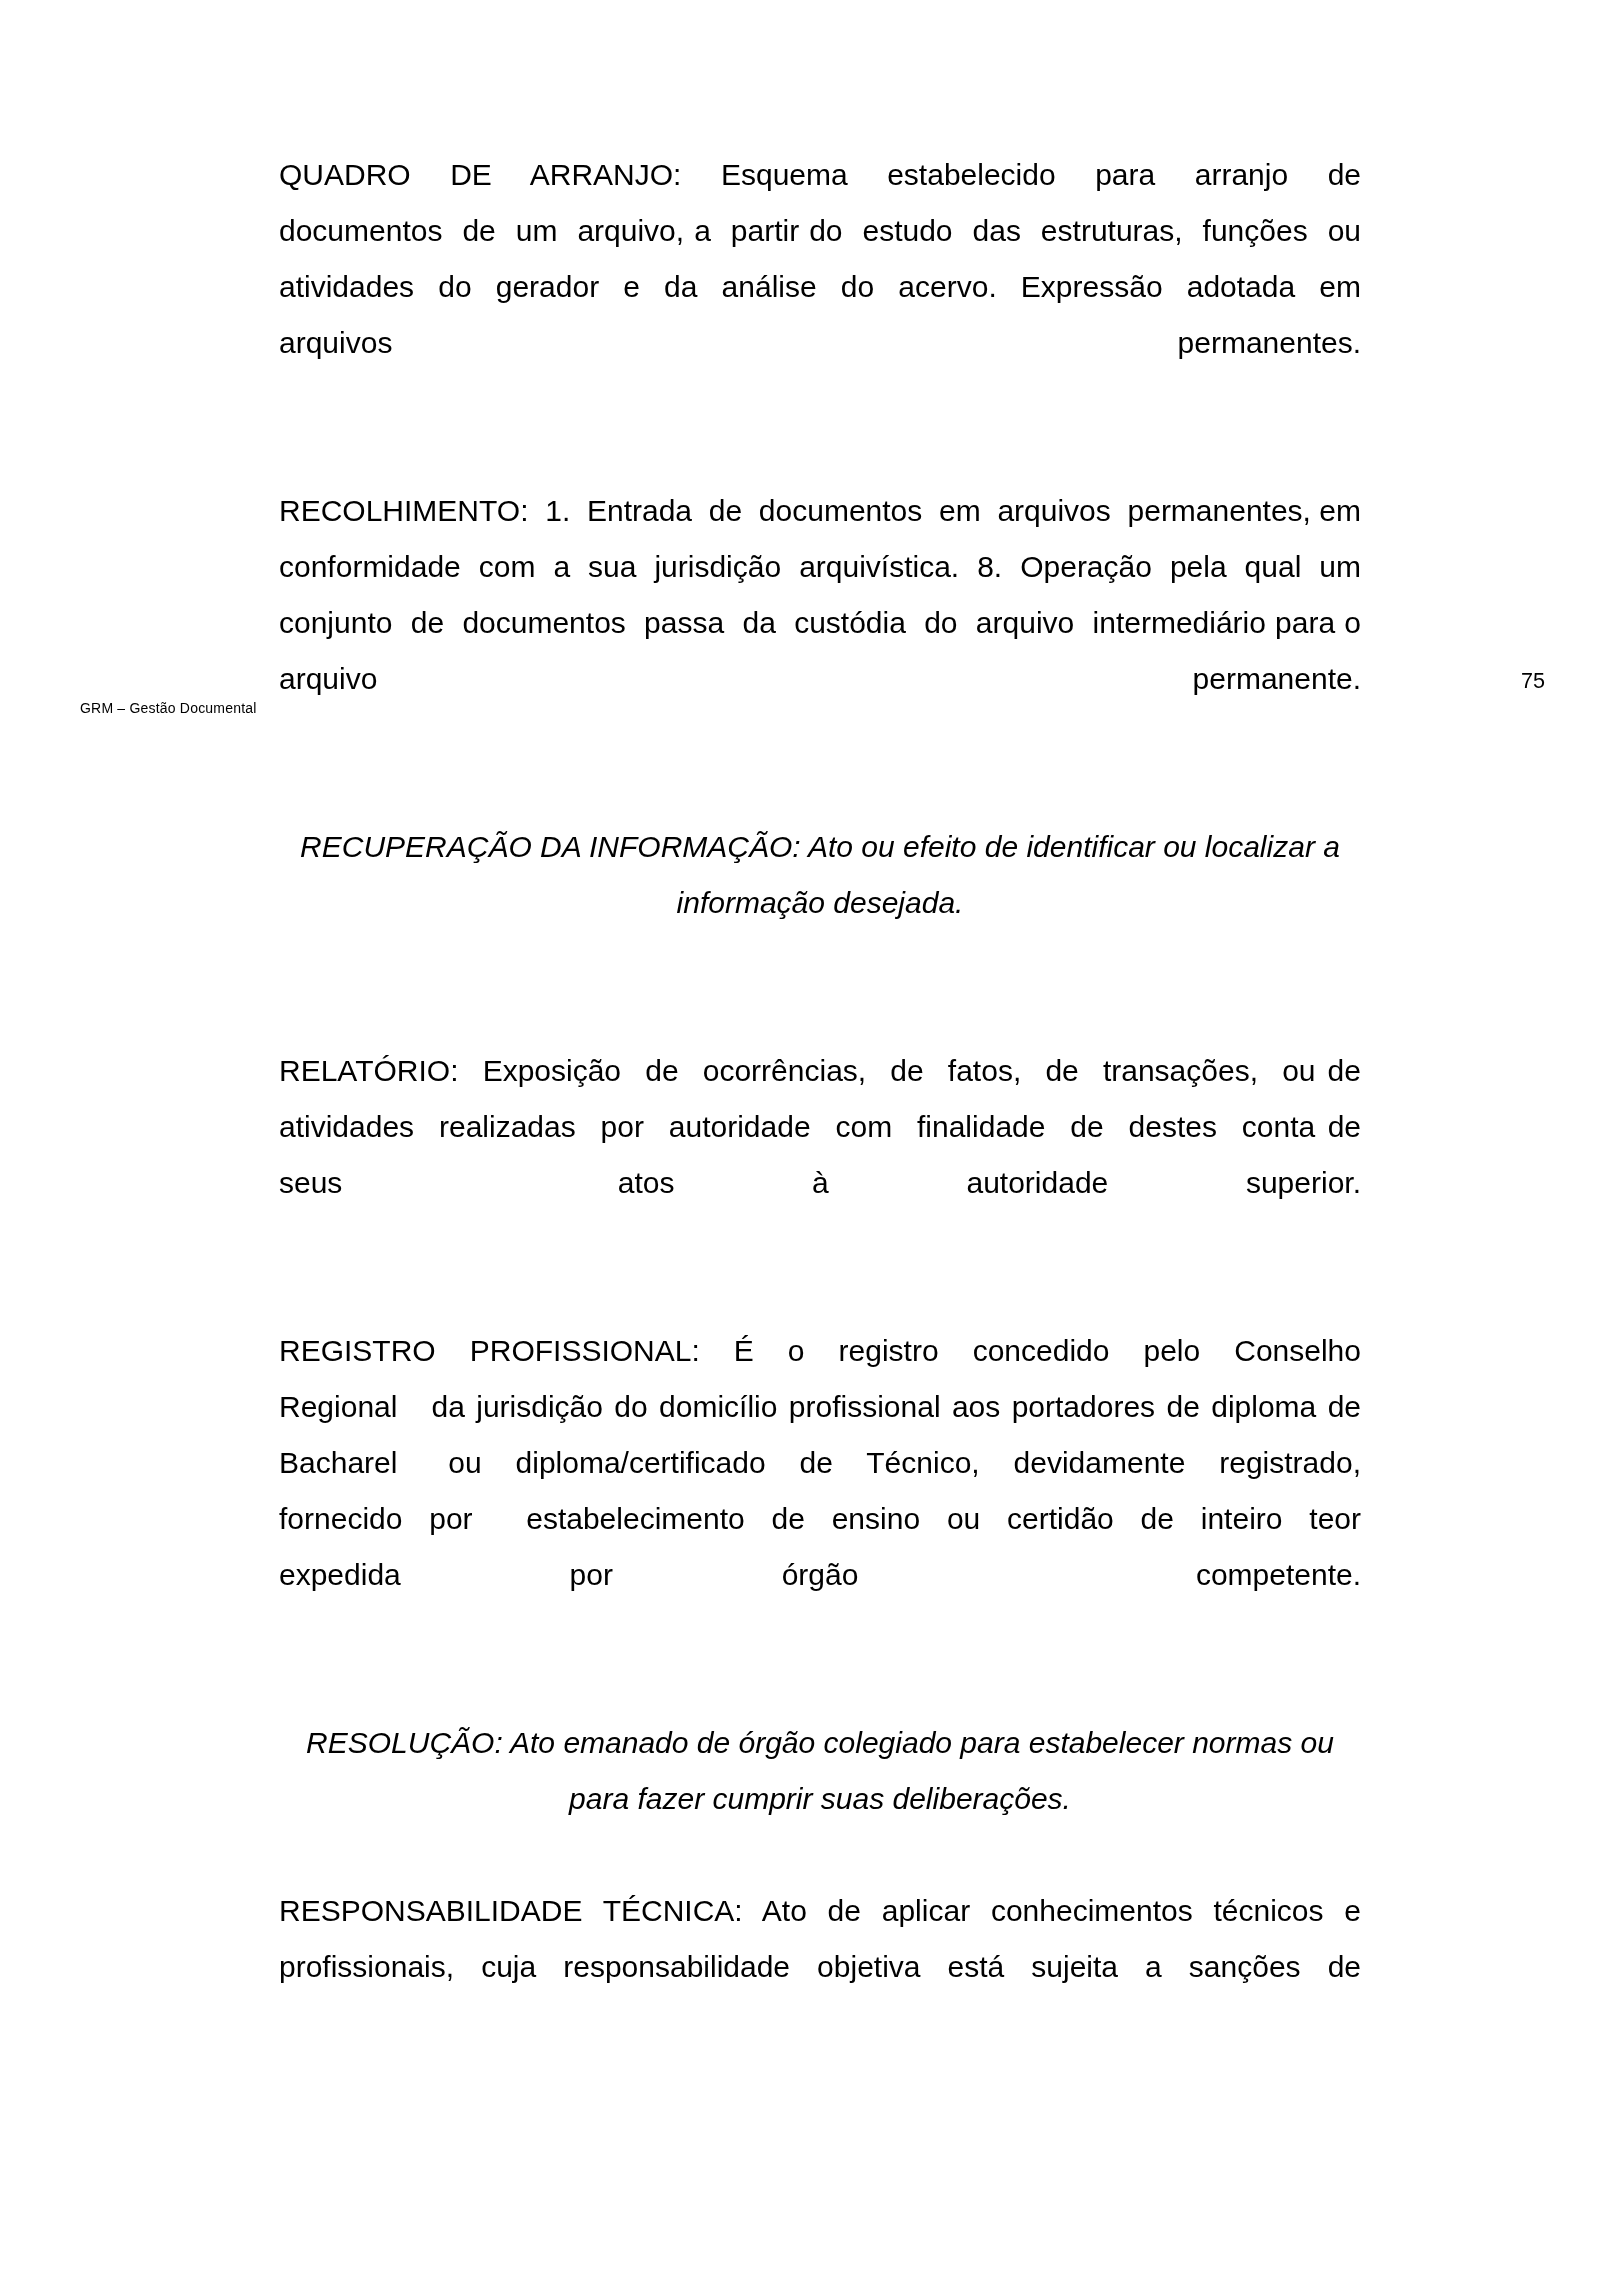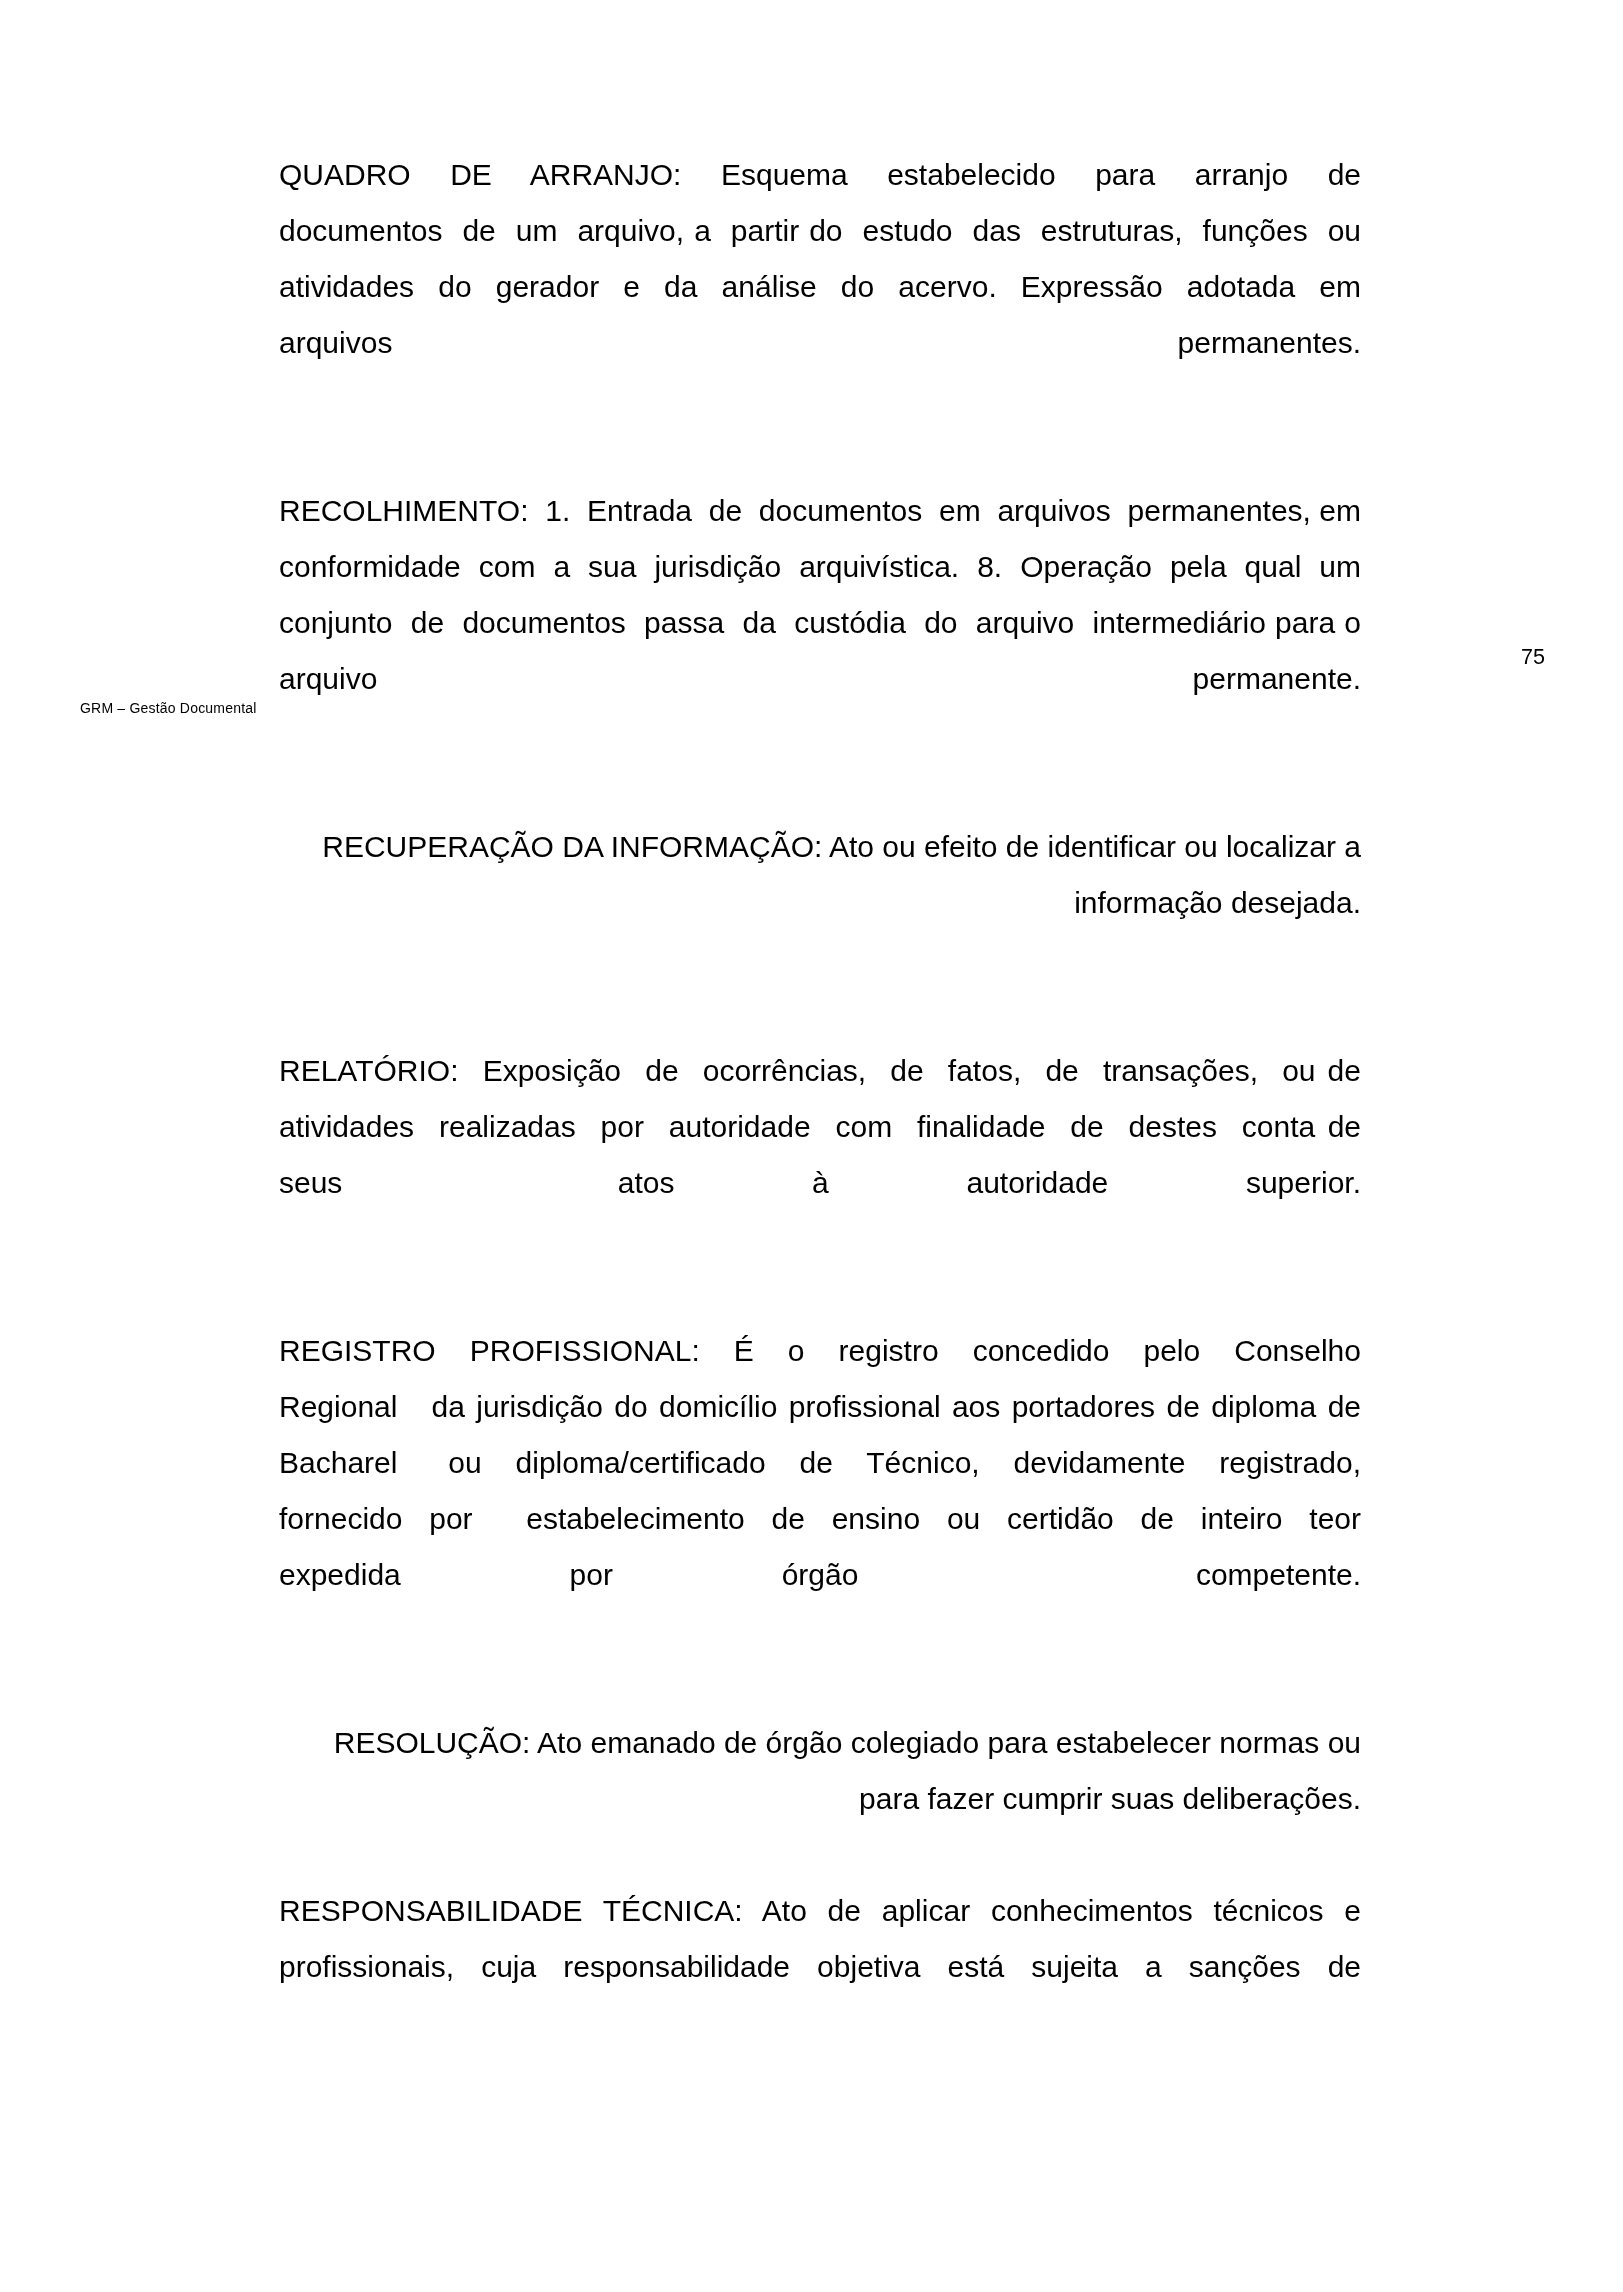--- a/index.html
+++ b/index.html
@@ -27,21 +27,21 @@
     font-size: 14px;
     line-height: 1.2;
     letter-spacing: 0.2px;
     white-space: nowrap;
   }
 
   
   .page-number {
     position: absolute;
     right: 78px;
-    top: 644px;
+    top: 668px;
     font-size: 21.6px;
     line-height: 1.2;
   }
 
   
   .text-column {
     position: absolute;
     left: 263px;
     top: 147px;
     width: 1098px;
@@ -58,21 +58,22 @@
     white-space: pre-wrap;
   }
   
   .para::after {
     content: "";
     display: inline-block;
     width: 100%;
   }
 
   .para.no-justify {
-    text-align: right;
+    text-align: center;
+    font-style: italic;
   }
   .para.no-justify::after { content: none; }
 
   .gap-lg { height: 56px; }
 </style>
 </head>
 <body>
 
 <div class="page">
 

